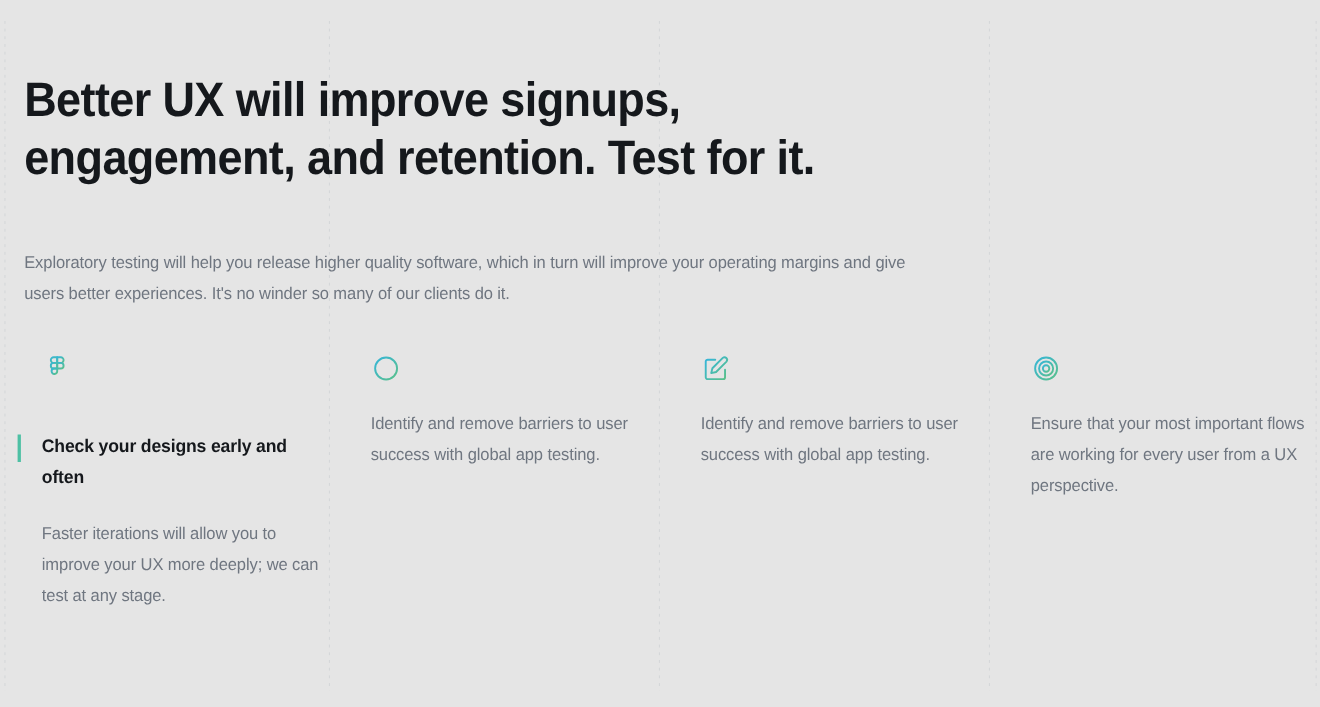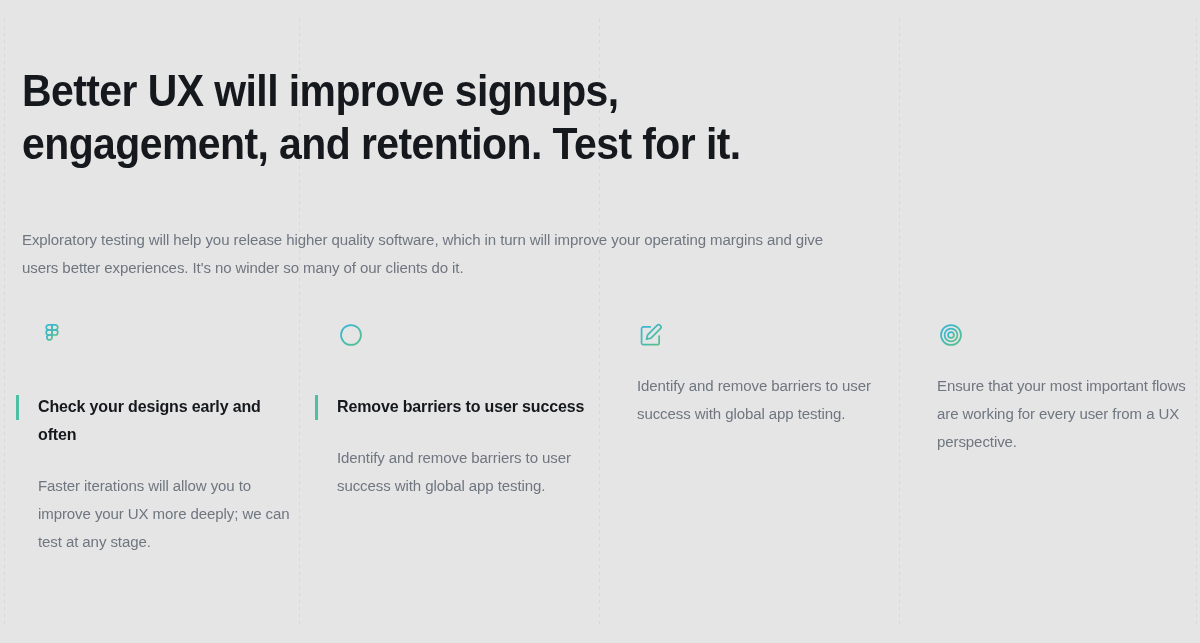--- a/index.html
+++ b/index.html
@@ -189,24 +189,20 @@
               <stop offset="1" stop-color="#5ac08a"></stop>
             </linearGradient>
           </defs>
           <g stroke="url(#g2)" stroke-width="1.6" stroke-linecap="round" stroke-linejoin="round">
             <circle cx="12" cy="12" r="9.2"></circle>
             <path d="M12 7.4v5.2"></path>
             <path d="M12 16.3v.05"></path>
           </g>
         </svg>
       </span>
-      <div class="card-head-row">
-        <span class="accent-bar"></span>
-        <h3 class="card-title">Remove barriers to user success</h3>
-      </div>
       <p class="card-body">Identify and remove barriers to user success with global app testing.</p>
     </div>
 
     <div class="card c2">
       <span class="card-icon">
         <svg viewBox="0 0 24 24" fill="none">
           <defs>
             <linearGradient id="g3" x1="0" y1="0" x2="1" y2="1">
               <stop offset="0" stop-color="#36b6d8"></stop>
               <stop offset="1" stop-color="#5ac08a"></stop>

